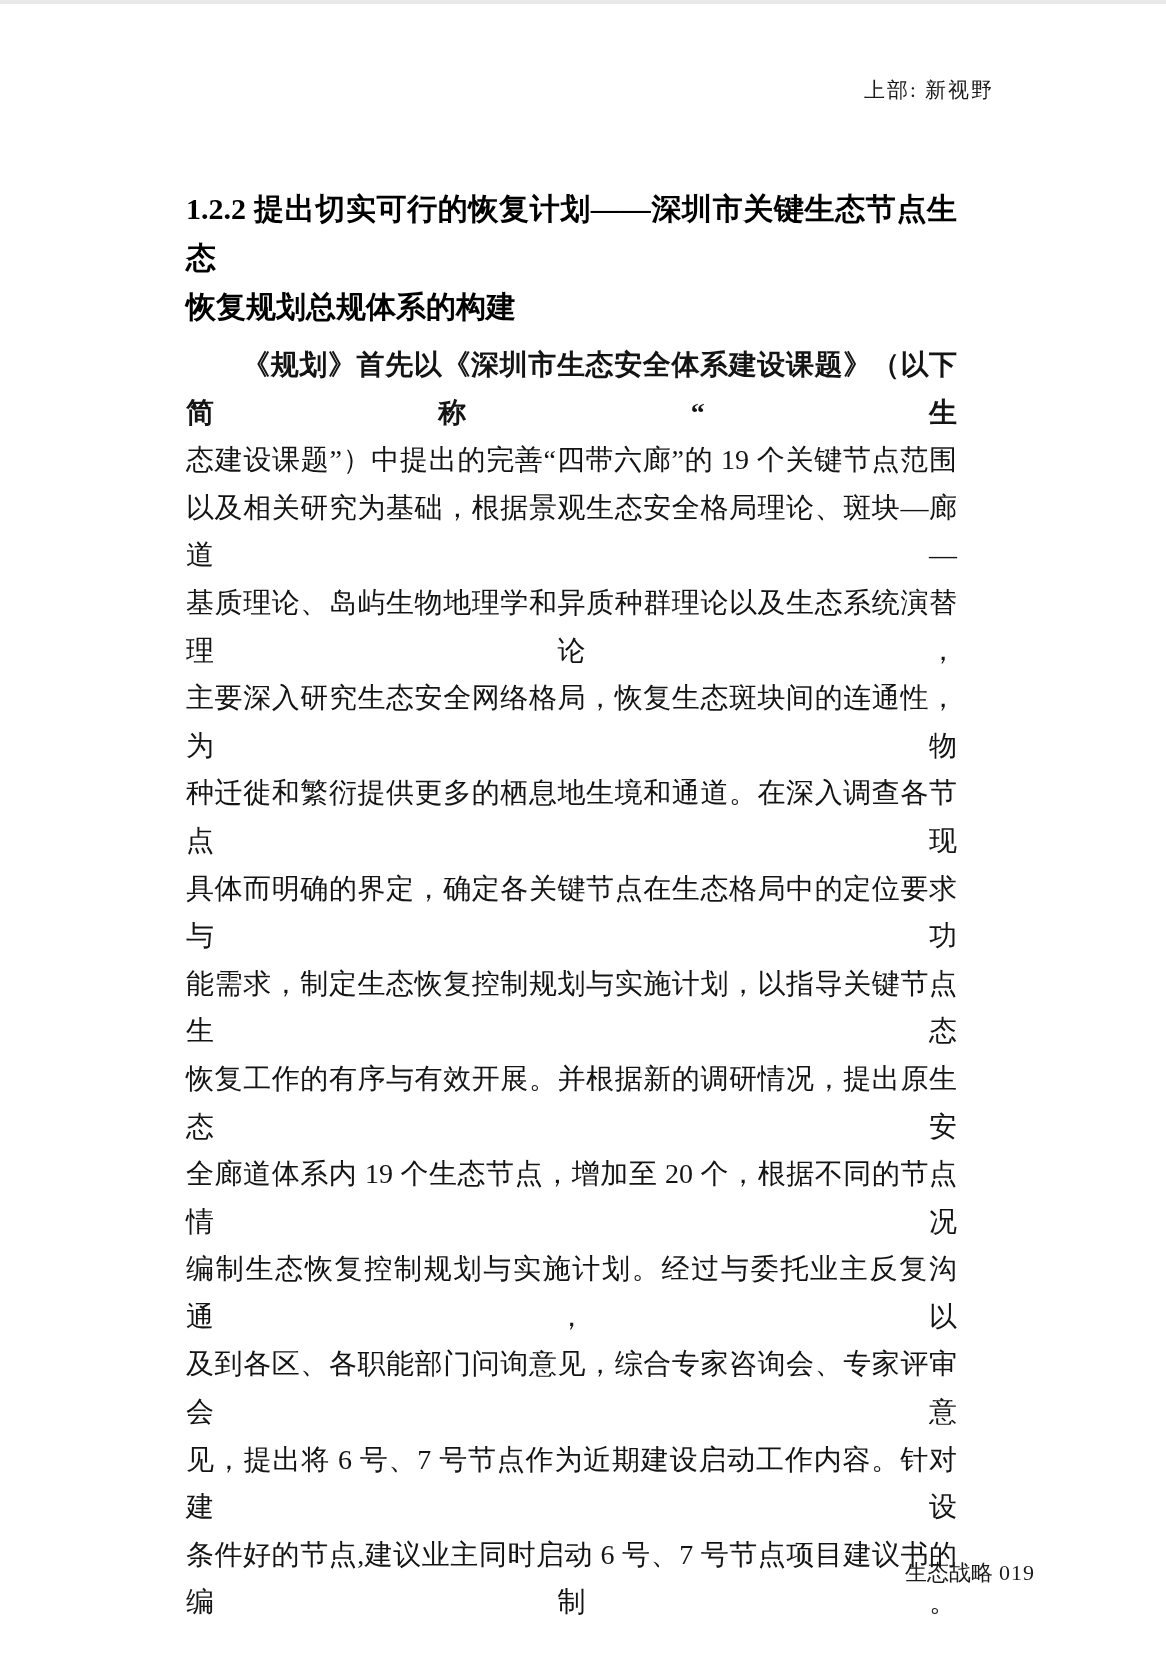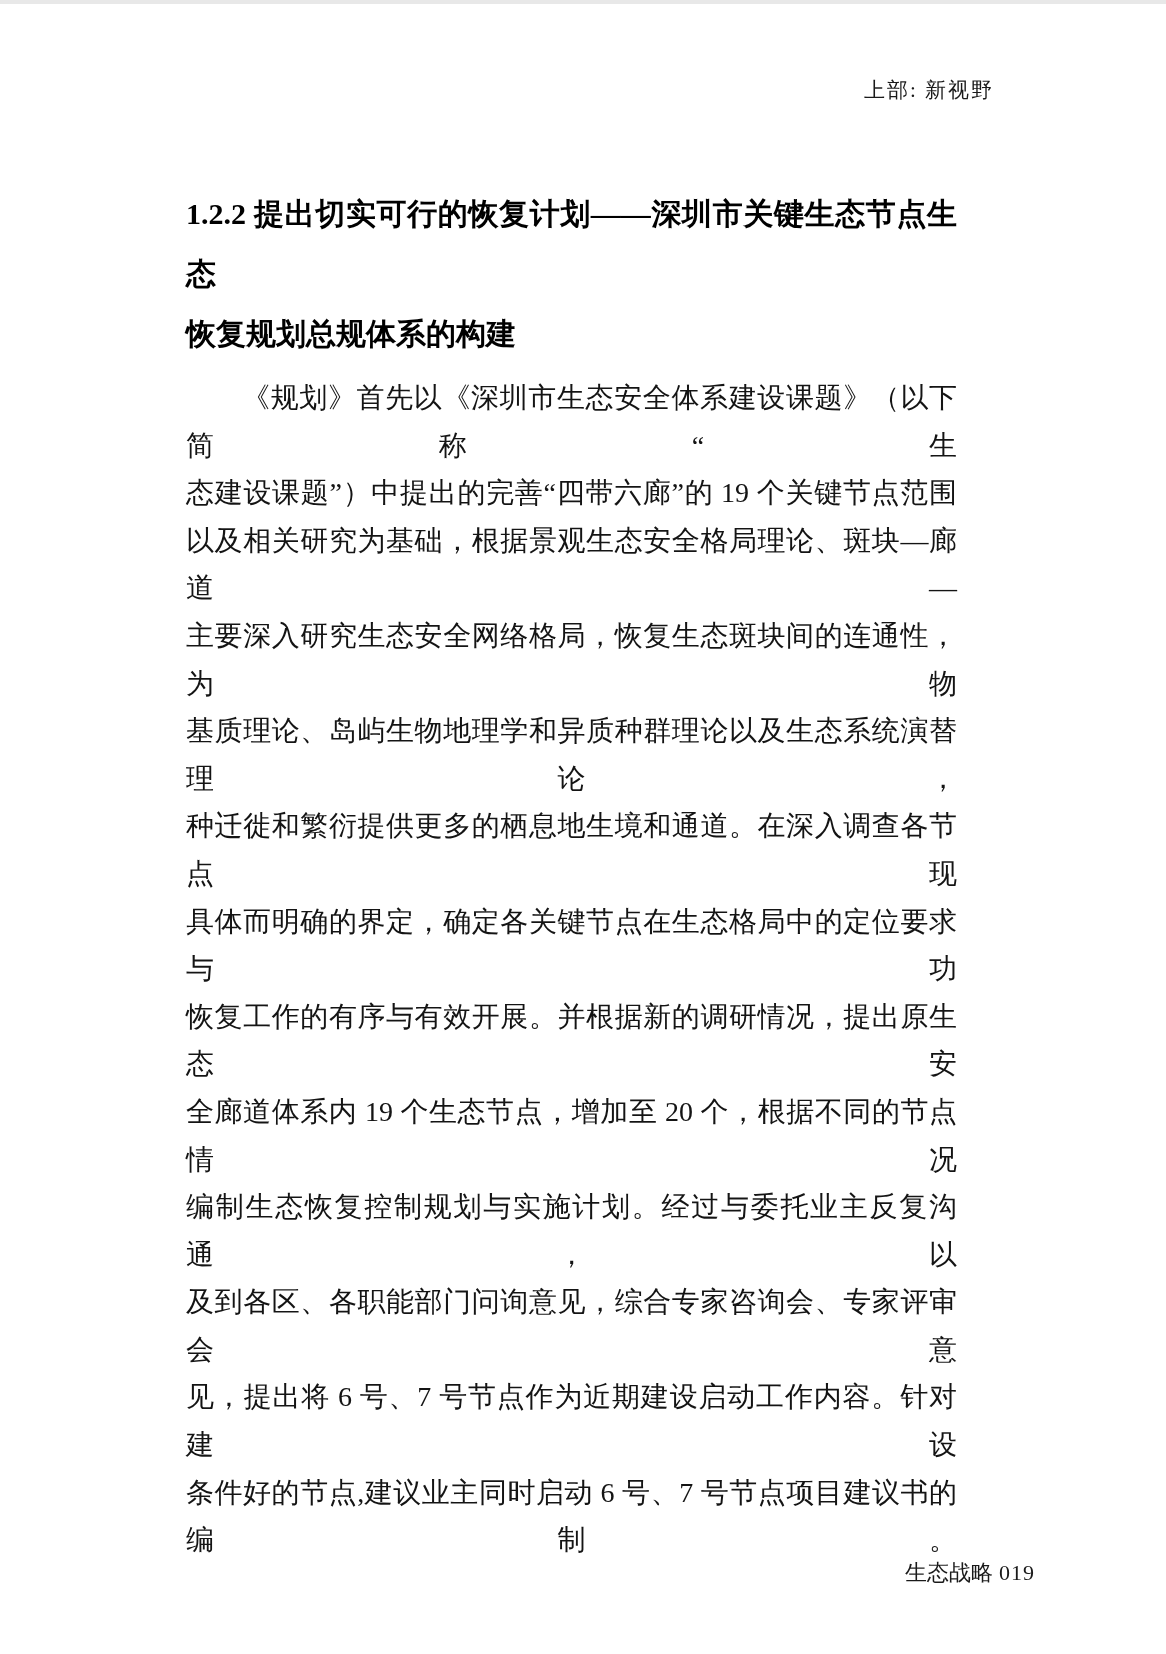--- a/index.html
+++ b/index.html
@@ -21,38 +21,39 @@
   }
   .content{
     position:absolute;
     left:186px;top:180px;
     width:771px;
   }
   .heading{
     margin:0 0 10px 0;
     font-size:30px;
     font-weight:bold;
-    line-height:60px;
+    line-height:49px;
     color:#000000;
   }
   .para{
     font-size:28px;
     line-height:47.6px;
     color:#141414;
   }
   .line{
     text-align:justify;
     text-align-last:justify;
     white-space:normal;
   }
   .line.endline{
     text-align-last:left;
   }
   .line.indent{
     text-indent:2em;
+    font-weight:bold;
   }
   .footer{
     position:absolute;
     right:131px;bottom:70px;
     font-size:22px;
     color:#1a1a1a;
     display:flex;
     align-items:baseline;
     gap:6px;
   }
@@ -72,24 +73,25 @@
 
     <h2 class="heading">
         <div class="line">1.2.2 提出切实可行的恢复计划——深圳市关键生态节点生态</div>
         <div class="line endline">恢复规划总规体系的构建</div>
       </h2>
 
     <div class="para">
         <div class="line indent">《规划》首先以《深圳市生态安全体系建设课题》（以下简称“生</div>
         <div class="line">态建设课题”）中提出的完善“四带六廊”的 19 个关键节点范围</div>
         <div class="line">以及相关研究为基础，根据景观生态安全格局理论、斑块—廊道—</div>
+        <div class="line">基质理论、岛屿生物地理学和异质种群理论以及生态系统演替理论，</div>
         <div class="line">主要深入研究生态安全网络格局，恢复生态斑块间的连通性，为物</div>
-        <div class="line">基质理论、岛屿生物地理学和异质种群理论以及生态系统演替理论，</div>
         <div class="line">种迁徙和繁衍提供更多的栖息地生境和通道。在深入调查各节点现</div>
         <div class="line">具体而明确的界定，确定各关键节点在生态格局中的定位要求与功</div>
+        <div class="line">能需求，制定生态恢复控制规划与实施计划，以指导关键节点生态</div>
         <div class="line">恢复工作的有序与有效开展。并根据新的调研情况，提出原生态安</div>
         <div class="line">全廊道体系内 19 个生态节点，增加至 20 个，根据不同的节点情况</div>
         <div class="line">编制生态恢复控制规划与实施计划。经过与委托业主反复沟通，以</div>
         <div class="line">及到各区、各职能部门问询意见，综合专家咨询会、专家评审会意</div>
         <div class="line">见，提出将 6 号、7 号节点作为近期建设启动工作内容。针对建设</div>
         <div class="line">条件好的节点,建议业主同时启动 6 号、7 号节点项目建议书的编制。</div>
       </div>
 
   </div>
 

